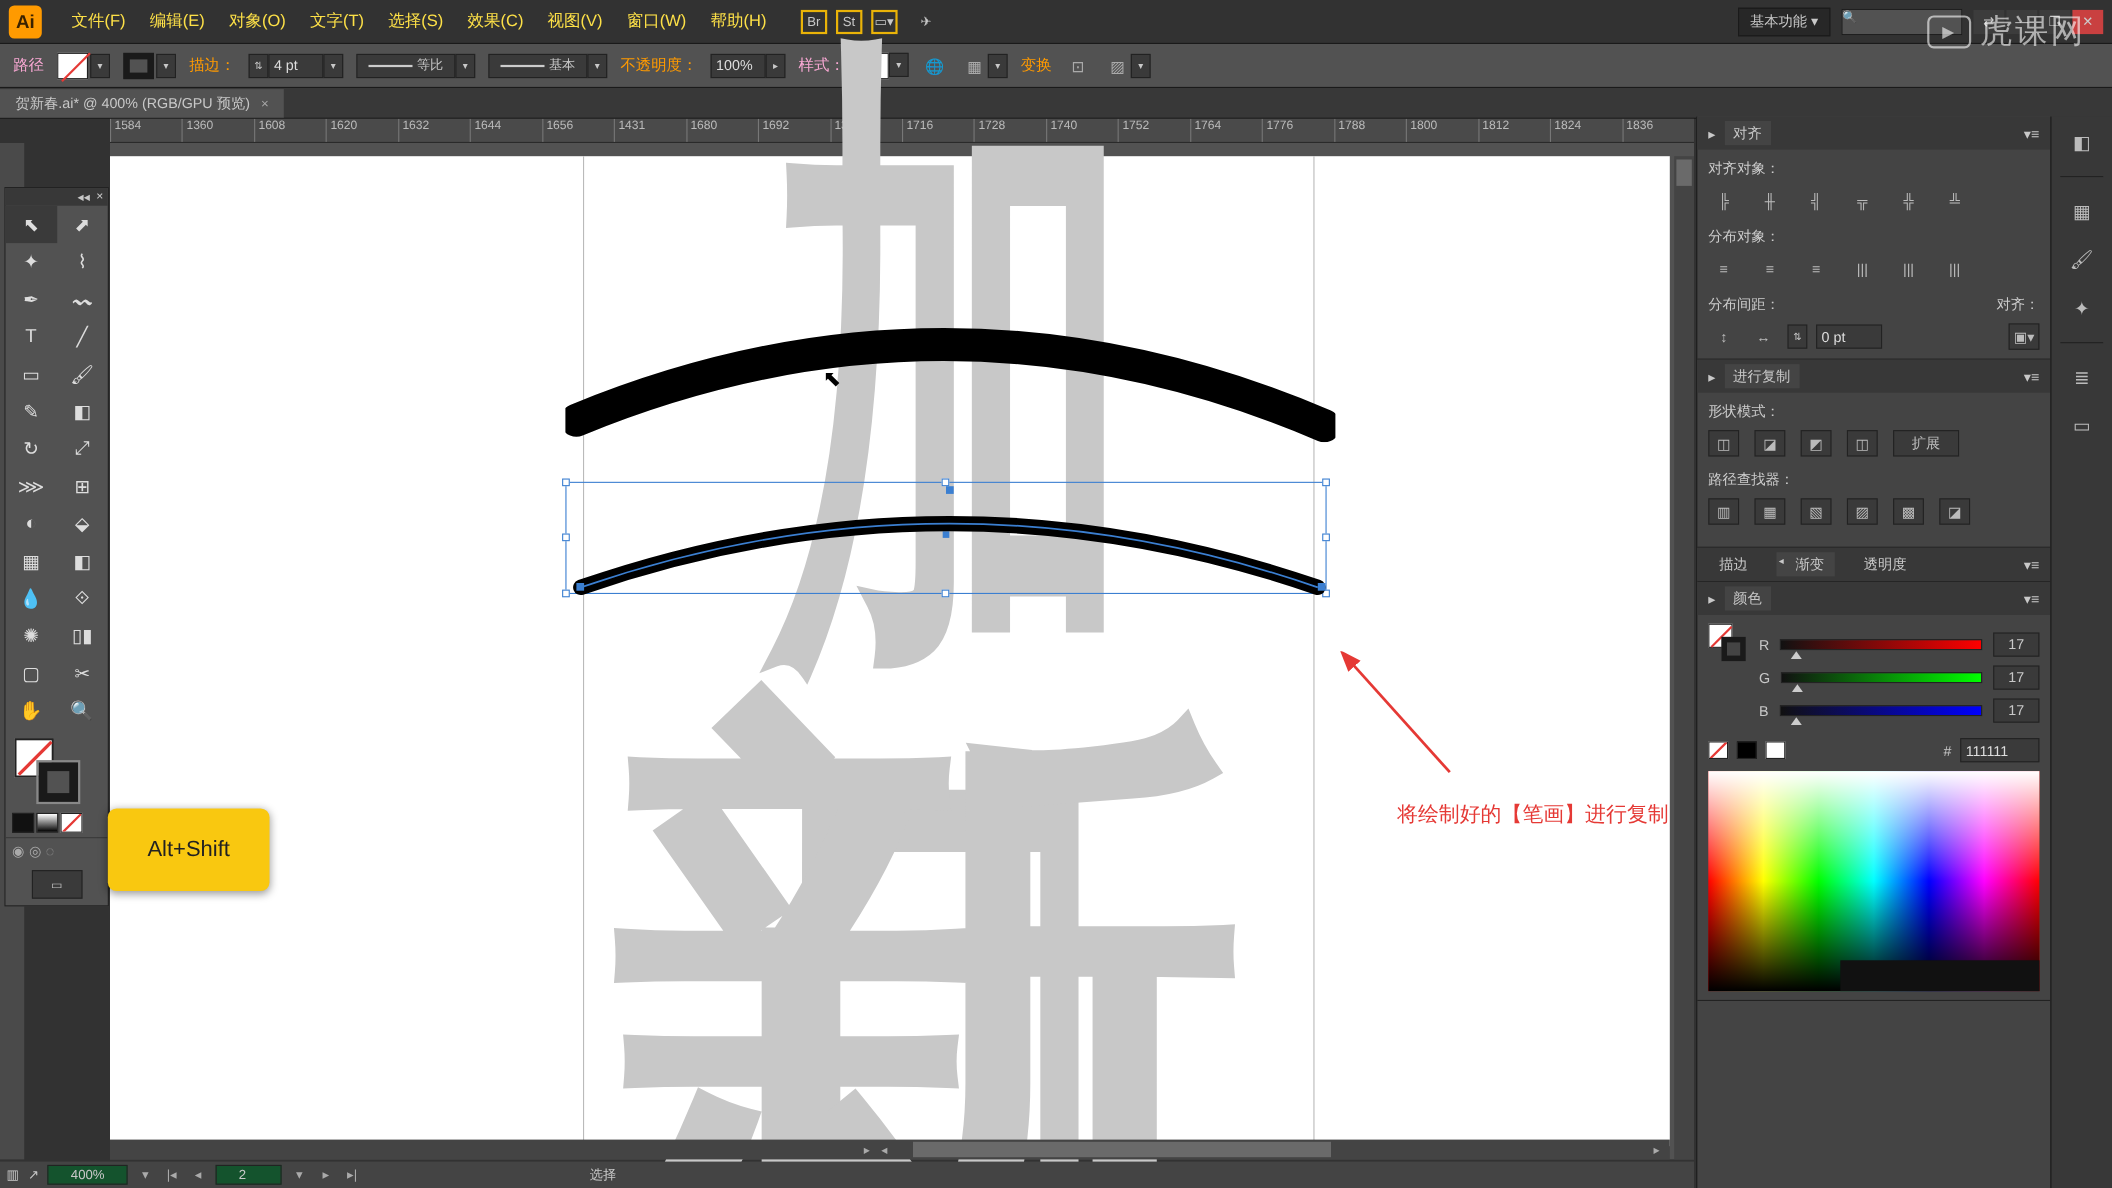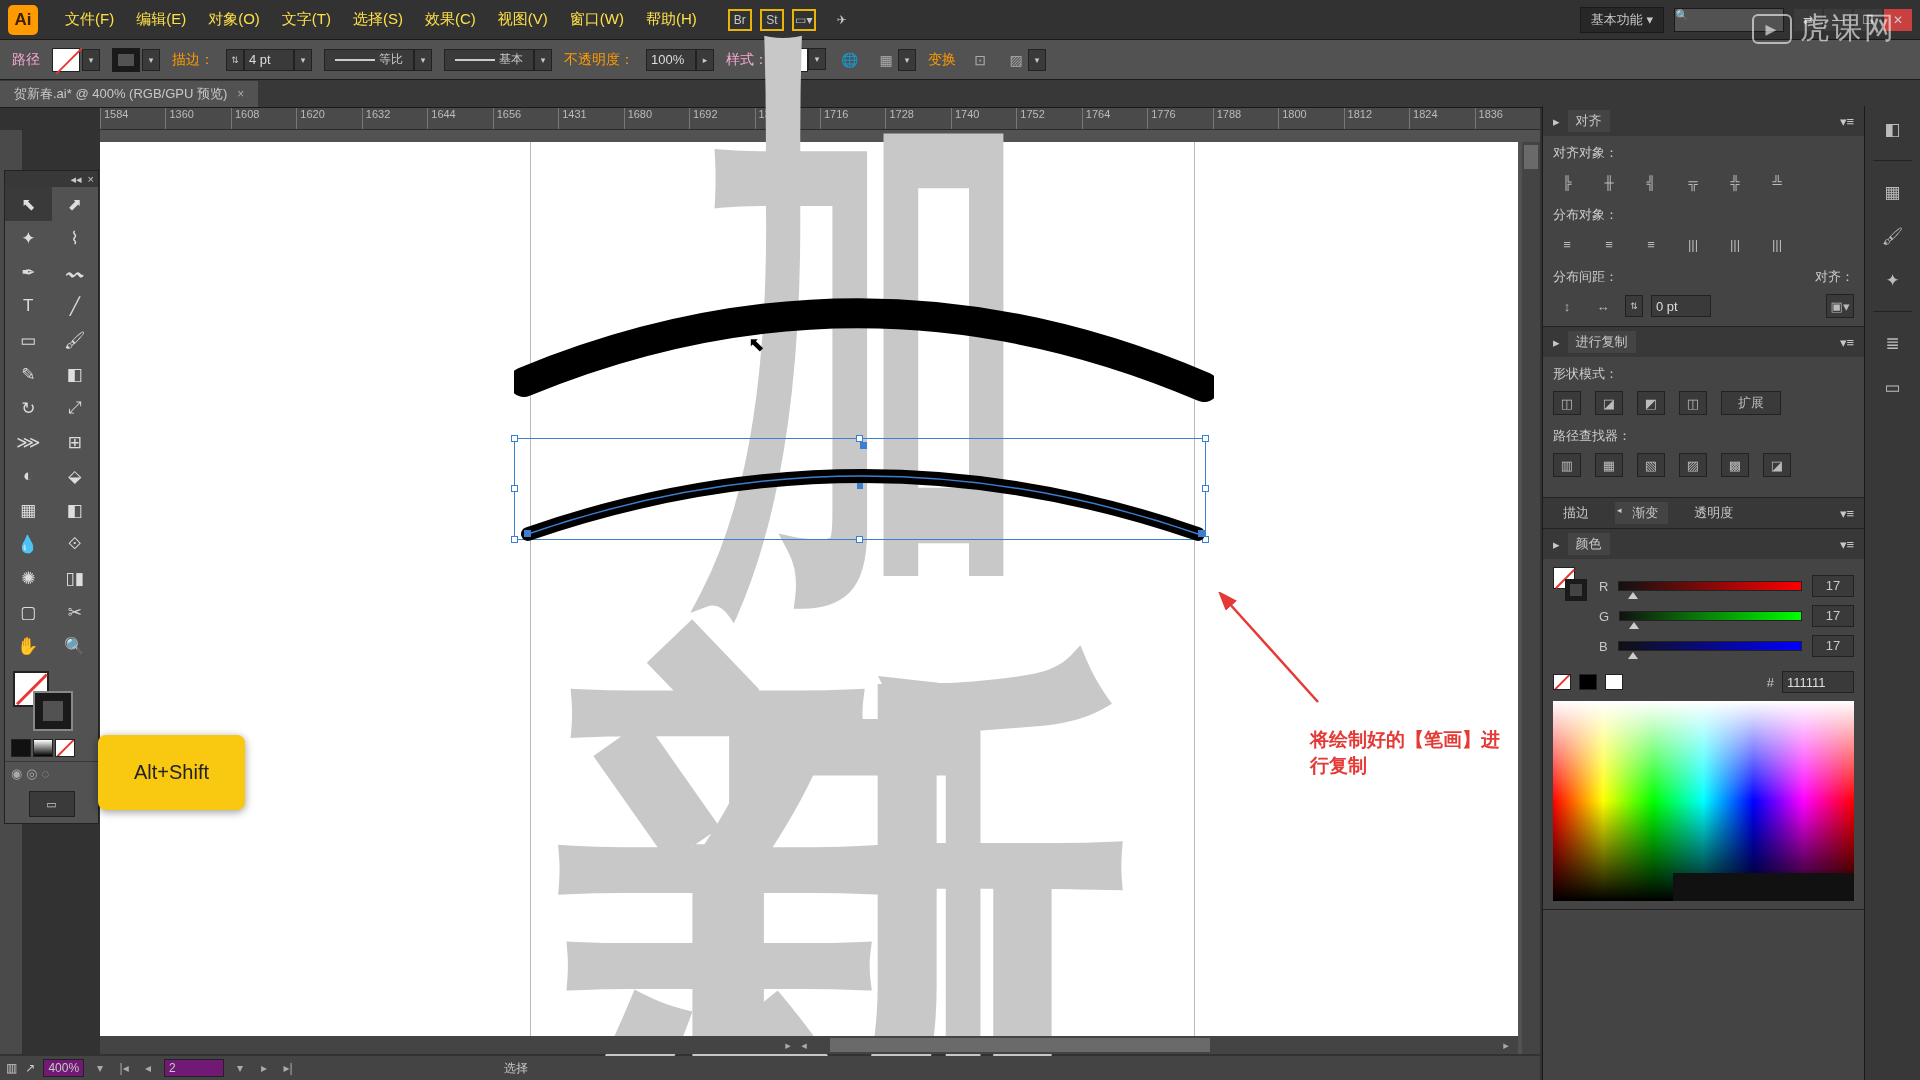--- a/index.html
+++ b/index.html
@@ -56,21 +56,21 @@
 .canvas-wrap { position:absolute; left:100px; top:130px; right:380px; bottom:26px; background:#525252; }
 .canvas { position:absolute; left:0; top:12px; right:22px; bottom:12px; background:#fff; }
 .bg-char { position:absolute; color:#c8c8c8; font-size:610px; font-weight:700; line-height:1; font-family:'SimHei','Heiti SC',sans-serif; }
 .guide-v { position:absolute; top:0; bottom:0; width:1px; background:#bababa; }
 .stroke-svg { position:absolute; }
 .sel-box { position:absolute; border:1px solid #3b7fd1; }
 .handle { position:absolute; width:7px; height:7px; background:#fff; border:1px solid #3b7fd1; }
 .anchor { position:absolute; width:7px; height:7px; background:#3b7fd1; }
 .ctr-dot { position:absolute; width:6px; height:6px; background:#3b7fd1; }
 .cursor { position:absolute; font-size:20px; color:#000; pointer-events:none; }
-.red-note { position:absolute; color:#e53935; font-size:19px; font-weight:700;margin-left:40px; }
+.red-note { position:absolute; color:#e53935; font-size:19px; font-weight:400; }
 .yellow-tip { position:absolute; background:#f9c810; color:#222; padding:26px 36px; font-size:20px; border-radius:8px; box-shadow:0 2px 8px rgba(0,0,0,.4); }
 .scroll-h { position:absolute; left:0; right:22px; bottom:0; height:18px; background:#444; display:flex; align-items:center; }
 .scroll-v { position:absolute; right:0; top:12px; bottom:0; width:18px; background:#444; }
 .sb-thumb-h { position:absolute; height:14px; background:#6a6a6a; top:2px; }
 .sb-thumb-v { position:absolute; width:14px; background:#6a6a6a; left:2px; }
 
 
 .watermark { position:absolute; right:24px; top:8px; color:rgba(255,255,255,.6); font-size:30px; display:flex; align-items:center; gap:8px; pointer-events:none; font-weight:300; letter-spacing:2px; }
 .watermark .wm-ico { width:40px; height:30px; border:2px solid rgba(255,255,255,.6); border-radius:6px; display:flex; align-items:center; justify-content:center; font-size:14px; }
 
@@ -101,21 +101,21 @@
 .fs-mini .f::after { content:''; position:absolute; left:-2px; top:48%; width:130%; height:2px; background:#e53935; transform:rotate(-45deg); }
 .fs-mini .s { position:absolute; left:12px; top:12px; width:22px; height:22px; border:5px solid #1a1a1a; background:#444; }
 
 
 .iconstrip { position:absolute; right:0; top:106px; width:56px; bottom:0; background:#383838; border-left:1px solid #1a1a1a; display:flex; flex-direction:column; align-items:center; padding-top:10px; gap:18px; }
 .iconstrip .isc { width:30px; height:26px; display:flex; align-items:center; justify-content:center; color:#bbb; font-size:17px; }
 .iconstrip .sep { width:70%; height:1px; background:#222; }
 
 
 .status { position:absolute; left:0; right:380px; bottom:0; height:24px; background:#444; display:flex; align-items:center; font-size:12px; gap:8px; padding:0 6px; }
-.status .fld { background:#701a75; border:1px solid #222; padding:1px 4px; }
+.status .fld { background:#14532d; border:1px solid #222; padding:1px 20px; }
 .nav-btn { width:16px; text-align:center; color:#aaa; }
 
 .far-left { position:absolute; left:0; top:130px; width:22px; bottom:26px; background:#4a4a4a; color:#999; font-size:10px; writing-mode:vertical-lr; }
 </style>
 </head>
 <body>
 
 <div class="menubar">
   <div class="app-logo">Ai</div>
   <div class="menu-item">文件(F)</div>

